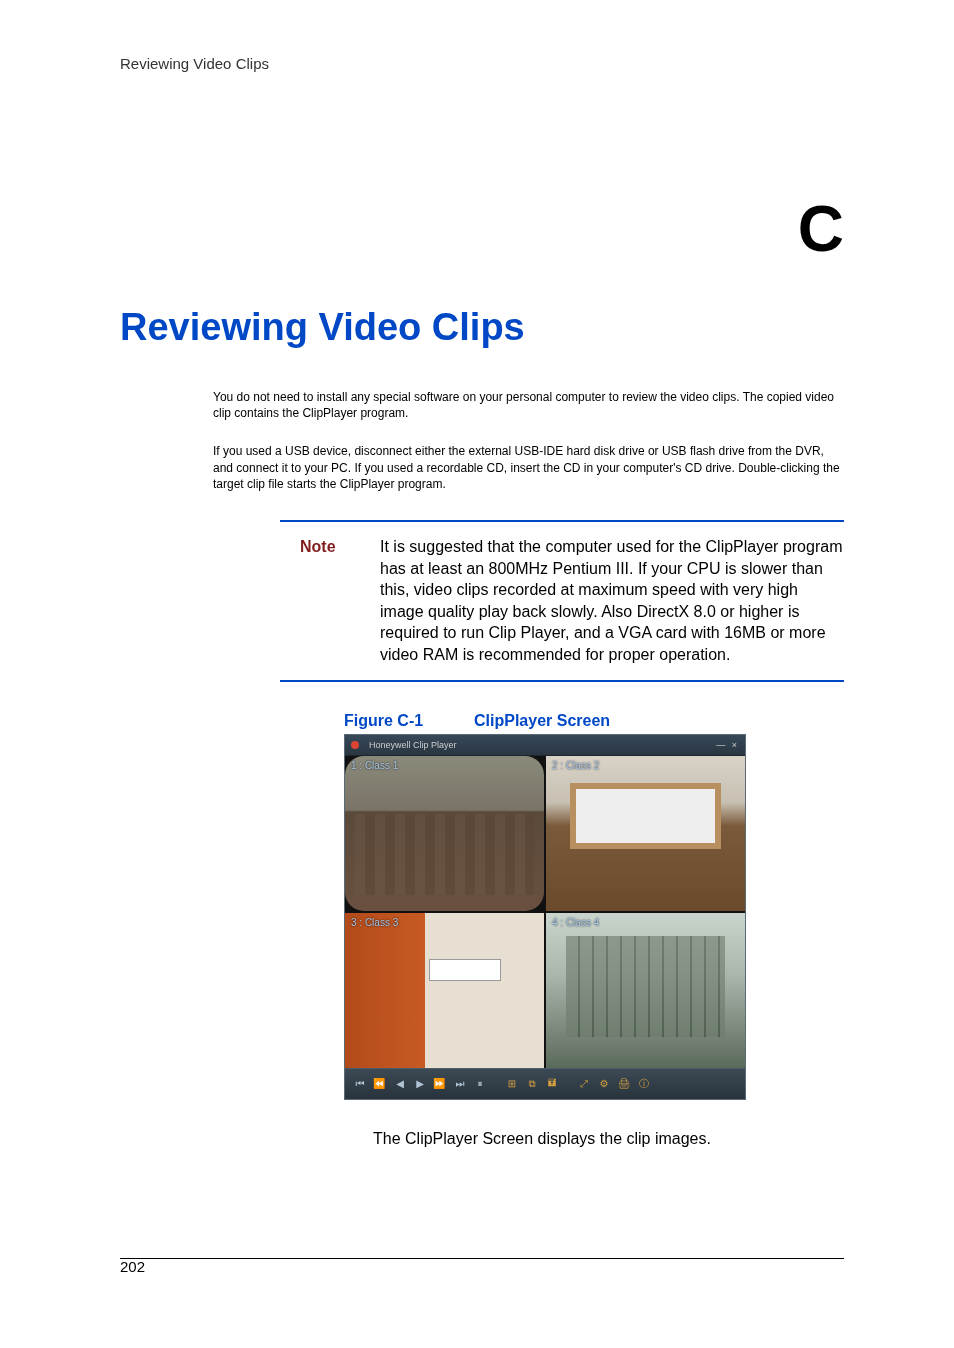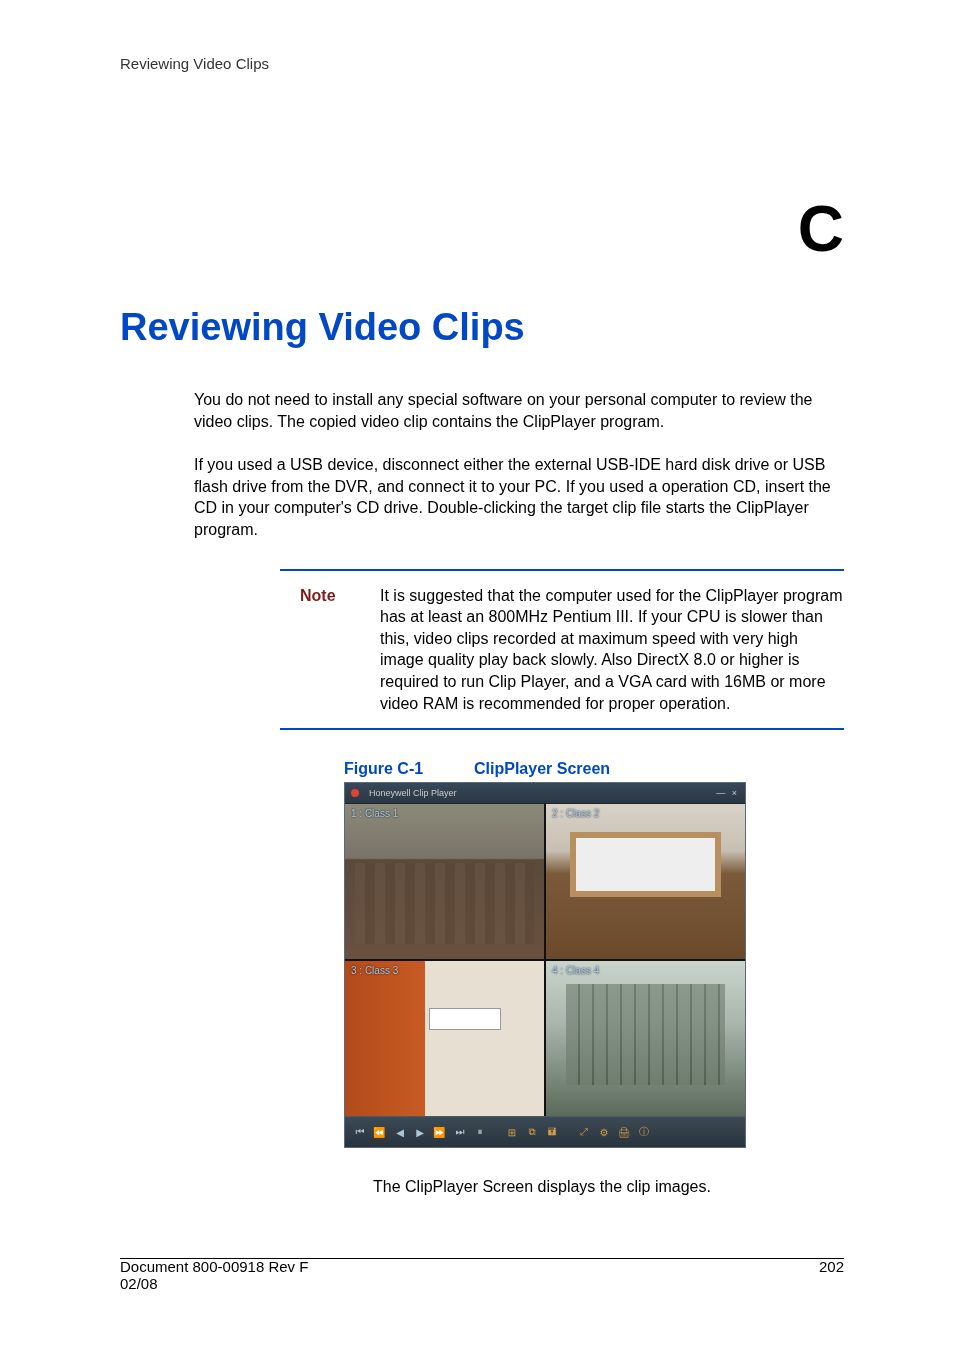--- a/index.html
+++ b/index.html
@@ -30,22 +30,22 @@
     margin-bottom: 40px;
     font-family: Arial, Helvetica, sans-serif;
   }
   .chapter-title {
     color: #0048c6;
     font-size: 38px;
     font-weight: bold;
     margin-bottom: 40px;
   }
   .body-block {
-    margin-left: 74px;
-    font-size: 16px;
+    margin-left: 93px;
+    font-size: 12px;
     line-height: 1.35;
   }
   .para {
     margin-bottom: 22px;
   }
   .note-box {
     margin-left: 160px;
     margin-top: 28px;
   }
   .note-rule {
@@ -124,20 +124,21 @@
     position: absolute;
     top: 4px; left: 6px;
     font-size: 10px;
     color: #a8c8e8;
     text-shadow: 0 0 2px #000;
     z-index: 3;
   }
   
   .p1 {
     background: linear-gradient(#8a8a7a 0%, #7a7368 35%, #5a4a3a 36%, #6a5040 100%);
+    border-radius: 19px;
   }
   .p1::after{
     content:"";position:absolute;inset:38% 5% 10% 5%;
     background:repeating-linear-gradient(90deg,#6a5545 0 10px,#5a4535 10px 20px);
     opacity:.5;
   }
   
   .p2 {
     background: linear-gradient(#d8d2c8 0%, #c7c0b2 30%, #7a5a3a 45%, #6a4a2a 100%);
   }
@@ -198,21 +199,21 @@
 
 <div class="page">
   <div class="running-head">Reviewing Video Clips</div>
 
   <div class="appendix-letter">C</div>
 
   <div class="chapter-title">Reviewing Video Clips</div>
 
   <div class="body-block">
     <div class="para">You do not need to install any special software on your personal computer to review the video clips. The copied video clip contains the ClipPlayer program.</div>
-    <div class="para">If you used a USB device, disconnect either the external USB-IDE hard disk drive or USB flash drive from the DVR, and connect it to your PC. If you used a operation CD, insert the CD in your computer's CD drive. Double-clicking the target clip file starts the ClipPlayer program.</div>
+    <div class="para">If you used a USB device, disconnect either the external USB-IDE hard disk drive or USB flash drive from the DVR, and connect it to your PC. If you used a recordable CD, insert the CD in your computer's CD drive. Double-clicking the target clip file starts the ClipPlayer program.</div>
   </div>
 
   <div class="note-box">
     <hr class="note-rule">
     <div class="note-inner">
       <div class="note-label">Note</div>
       <div class="note-text">It is suggested that the computer used for the ClipPlayer program has at least an 800MHz Pentium III. If your CPU is slower than this, video clips recorded at maximum speed with very high image quality play back slowly. Also DirectX 8.0 or higher is required to run Clip Player, and a VGA card with 16MB or more video RAM is recommended for proper operation.</div>
     </div>
     <hr class="note-rule">
   </div>
@@ -264,18 +265,14 @@
         <span class="cbtn accent">ⓘ</span>
       </div>
     </div>
   </div>
 
   <div class="after-figure">The ClipPlayer Screen displays the clip images.</div>
 </div>
 
 <hr class="footer-rule">
 <div class="footer">
-  <div>
-    <span>Document 800-00918 Rev F</span><br>
-    <span>02/08</span>
-  </div>
   <div>202</div>
 </div>
 
 </body></html>

